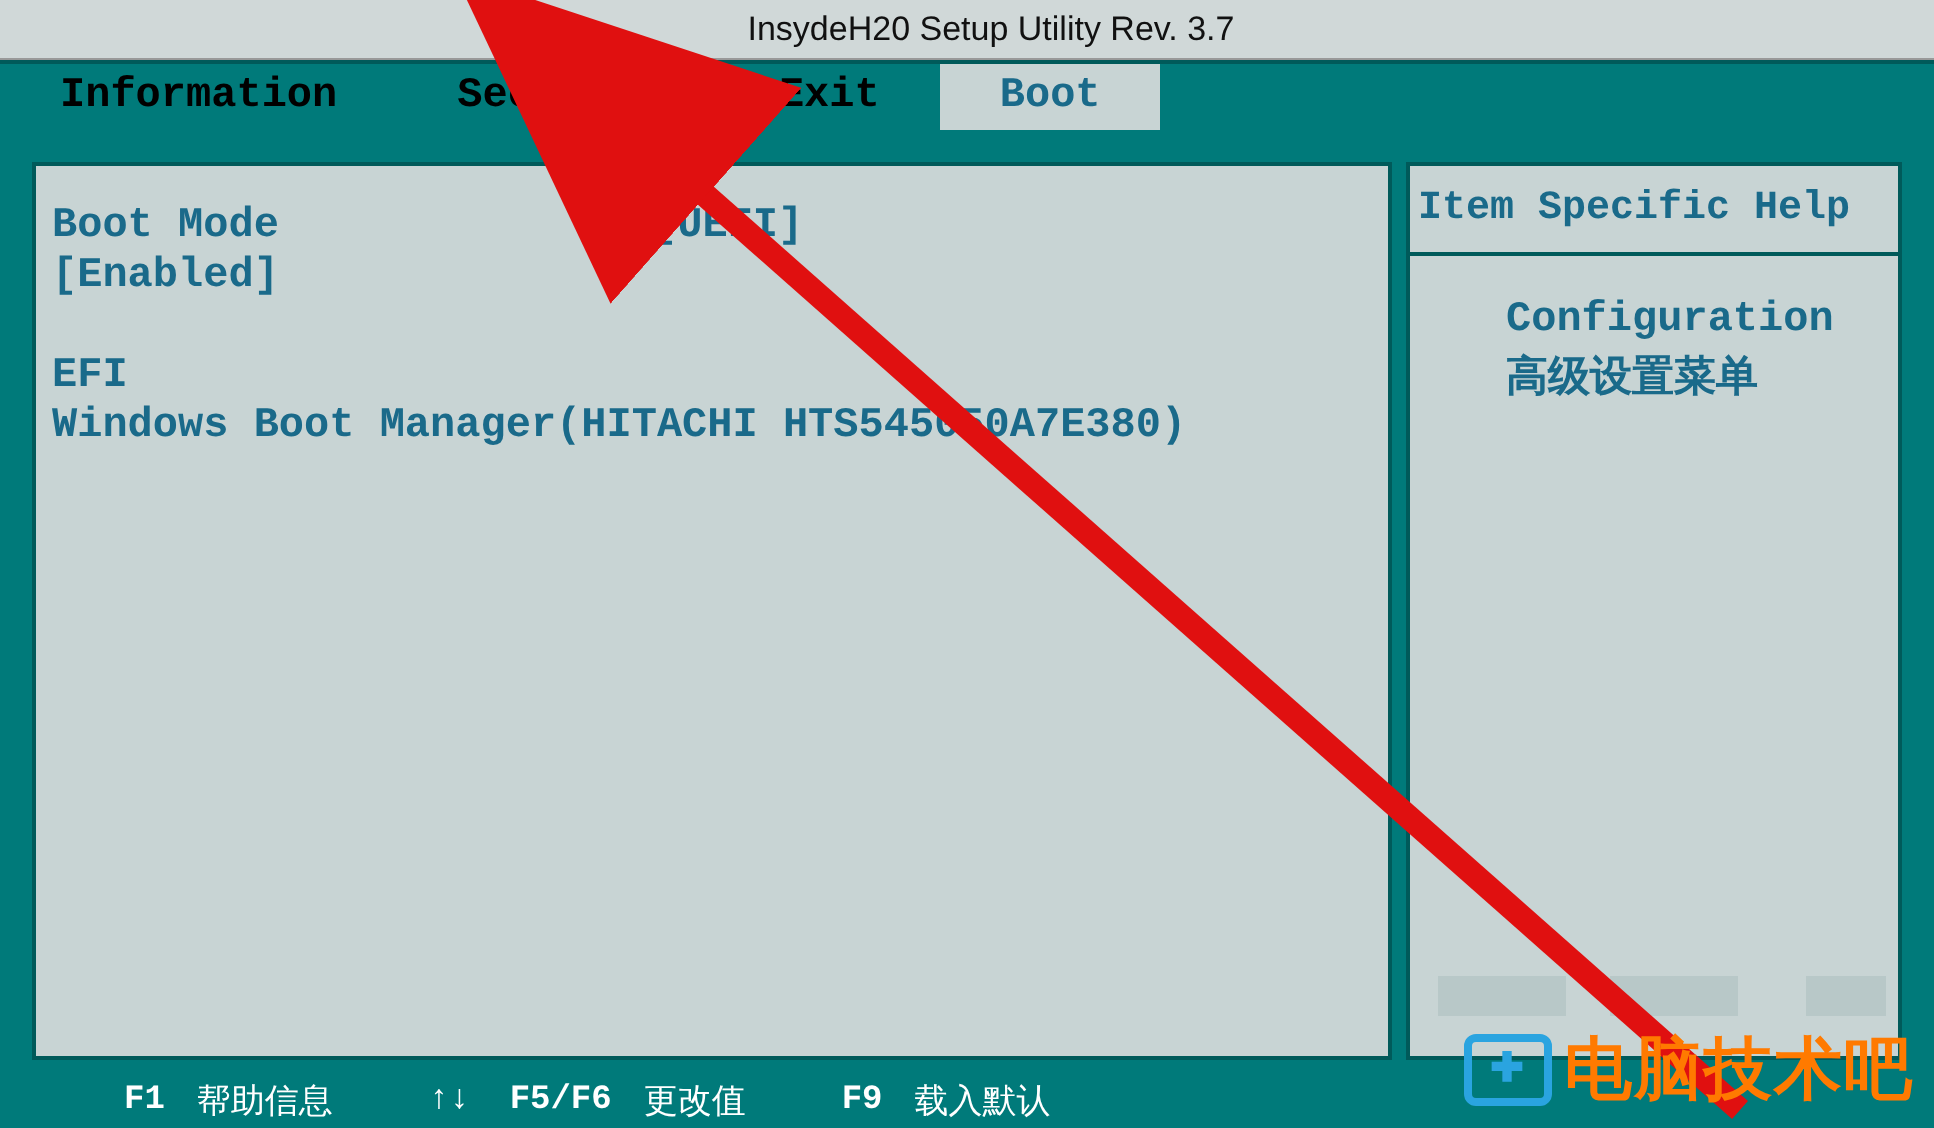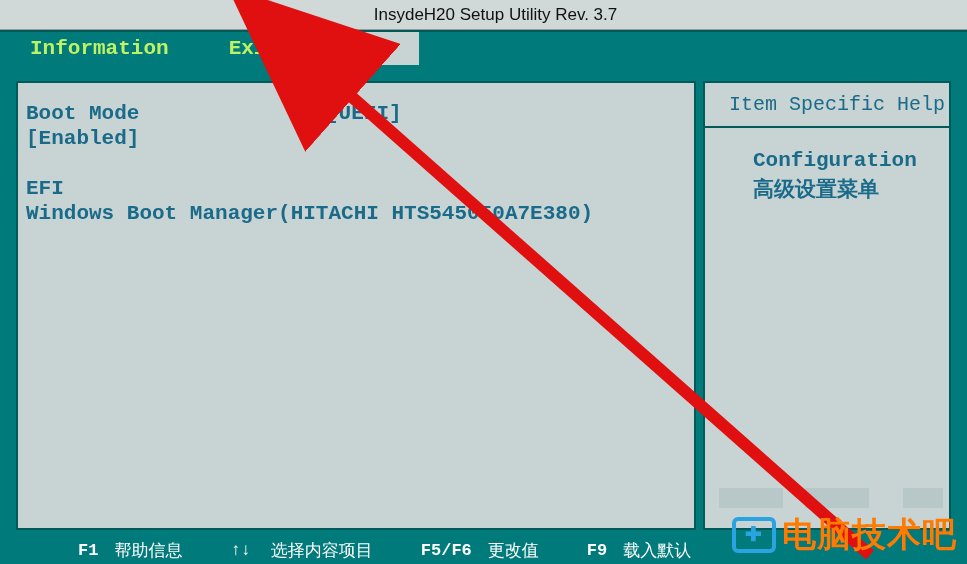--- a/index.html
+++ b/index.html
@@ -23,21 +23,21 @@
     padding-left: 24px;
   }
   .menubar {
     height: 35px;
     background: #007a7a;
     display: flex;
     border-top: 2px solid #005a5a;
   }
   .tab {
     padding: 0 30px;
-    color: #bef264;
+    color: #000000;
     font-size: 21px;
     line-height: 33px;
     font-weight: bold;
     font-family: "Courier New", monospace;
     cursor: pointer;
   }
   .tab.active {
     background: #c8d4d4;
     color: #1a6a8a;
   }
@@ -73,24 +73,24 @@
   .help-panel {
     position: absolute;
     top: 16px;
     left: 703px;
     right: 16px;
     bottom: 6px;
     background: #c8d4d4;
     border: 2px solid #005a5a;
   }
   .help-header {
-    text-align: right;
+    text-align: left;
     color: #1a6a8a;
     font-size: 20px;
-    font-weight: normal;
+    font-weight: bold;
     padding: 10px 4px;
     border-bottom: 2px solid #005a5a;
     font-family: "Courier New", monospace;
   }
   .help-body {
     padding: 18px 12px;
     color: #1a6a8a;
     font-size: 21px;
     font-weight: bold;
     line-height: 30px;
@@ -100,21 +100,21 @@
   .footer {
     position: absolute;
     left: 0; right: 0; bottom: 0;
     height: 28px;
     background: #007a7a;
     display: flex;
     align-items: center;
     color: #fff;
     font-size: 17px;
     font-family: "Microsoft YaHei","Courier New", monospace;
-    padding-left: 16px;
+    padding-left: 0;
   }
   .fkey { margin-right: 16px; font-family:"Courier New",monospace; font-weight:bold;}
   .flabel { margin-right: 48px; }
   .arrows { font-family:"Courier New",monospace; font-weight:bold; margin-right:20px;}
   .watermark {
     position: absolute;
     right: 10px;
     bottom: 6px;
     font-family: "Microsoft YaHei", sans-serif;
     font-size: 34px;
@@ -142,20 +142,21 @@
   }
   .smudge { position:absolute; background:#b8c8c8; }
 </style>
 </head>
 <body>
 
 <div class="titlebar">InsydeH20 Setup Utility Rev. 3.7</div>
 
 <div class="menubar">
   <div class="tab">Information</div>
+  <div class="tab">Security</div>
   <div class="tab">Exit</div>
   <div class="tab active">Boot</div>
 </div>
 
 <div class="workarea">
 
   <div class="main-panel">
     <div class="main-content">
       <div class="row">
         <span class="label-col">Boot Mode</span>
@@ -182,21 +183,20 @@
     <div class="smudge" style="left:100px;bottom:20px;width:64px;height:20px;"></div>
     <div class="smudge" style="right:6px;bottom:20px;width:40px;height:20px;"></div>
   </div>
 
 </div>
 
 <div class="footer">
   <span class="fkey" style="margin-left:62px">F1</span>
   <span class="flabel">帮助信息</span>
   <span class="arrows">↑↓</span>
-  <span class="flabel">选择内容项目</span>
   <span class="fkey">F5/F6</span>
   <span class="flabel">更改值</span>
   <span class="fkey">F9</span>
   <span class="flabel">载入默认</span>
 </div>
 
 <svg class="arrow-overlay" width="967" height="564">
   <defs>
     <marker id="arrowhead" markerWidth="14" markerHeight="12" refX="2" refY="6" orient="auto">
       <polygon points="0 0, 14 6, 0 12" fill="#e01010"></polygon>

